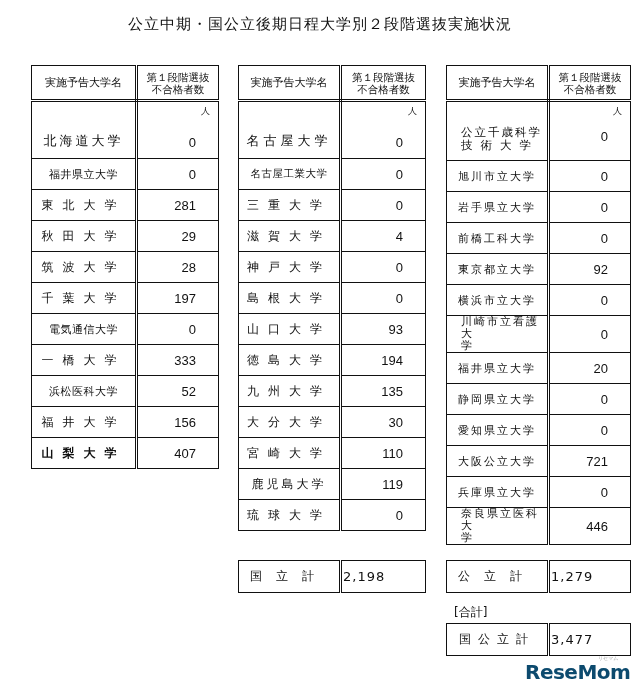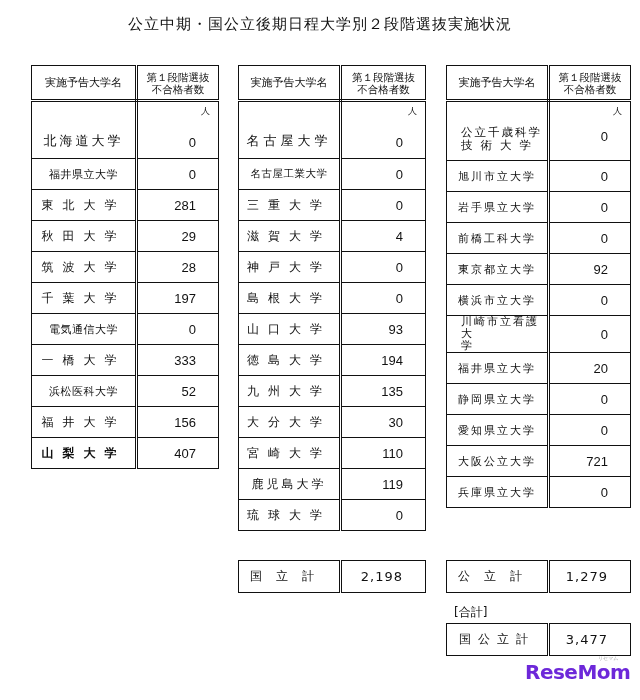--- a/index.html
+++ b/index.html
@@ -16,24 +16,24 @@
   table.uni td.name.two { font-size: 11.5px; line-height: 13px; letter-spacing: 2px; text-align: left; padding-left: 14px; }
   table.uni td.val { font-family: "Liberation Sans Narrow", "Liberation Sans", sans-serif; font-size: 13px; text-align: right; padding-right: 22px; }
   table.uni tr.first td { height: 48px; vertical-align: bottom; padding-bottom: 8px; }
   table.uni tr.first td.val { position: relative; }
   .unit { position: absolute; right: 8px; top: 3px; font-size: 9px; }
   .divider-h { border-bottom: 3px double #111 !important; }
   .divider-v { border-right: 3px double #111 !important; }
   .tot { position: absolute; border-collapse: collapse; table-layout: fixed; padding-left: 36px; }
   .tot td { border: 1.5px solid #111; height: 29px; font-size: 12px; }
   .tot td.lbl { text-align: center; letter-spacing: 14px; border-right: 3px double #111; }
-  .tot td.num { text-align: right; padding-right: 22px; font-size: 13px; letter-spacing: 1px; }
+  .tot td.num { padding-right: 22px; font-size: 13px; letter-spacing: 1px; }
   .sum-label { position: absolute; left: 454px; top: 604px; font-size: 12px; }
   .logo { position: absolute; left: 525px; top: 660px; font-family: "DejaVu Sans", sans-serif;
-          font-weight: bold; font-size: 20px; color: #6d28d9; letter-spacing: -0.5px; }
+          font-weight: bold; font-size: 20px; color: #0c4a6e; letter-spacing: -0.5px; }
   .logo-ruby { position: absolute; left: 598px; top: 655px; font-size: 5px; color: #aaa; }
 </style>
 </head>
 <body>
 
 <div class="title">公立中期・国公立後期日程大学別２段階選抜実施状況</div>
 
 <table class="uni" style="left:31px;width:187px;">
   <colgroup>
       <col style="width:105px">
@@ -207,20 +207,24 @@
         <td class="val">0</td>
       </tr>
   <tr>
         <td class="name small divider-v" style="letter-spacing:2px">大阪公立大学</td>
         <td class="val">721</td>
       </tr>
   <tr>
         <td class="name small divider-v" style="letter-spacing:2px">兵庫県立大学</td>
         <td class="val">0</td>
       </tr>
+  <tr>
+        <td class="name two divider-v" style="font-size:11px;line-height:12px"><span>奈良県立医科</span><br><span style="letter-spacing:48px">大学</span></td>
+        <td class="val">446</td>
+      </tr>
 </tbody>
   </table>
 
 <table class="tot" style="left:238px;top:560px;width:187px;">
   <colgroup>
       <col style="width:102px">
       <col style="width:85px">
     </colgroup>
   <tbody>
       <tr>

